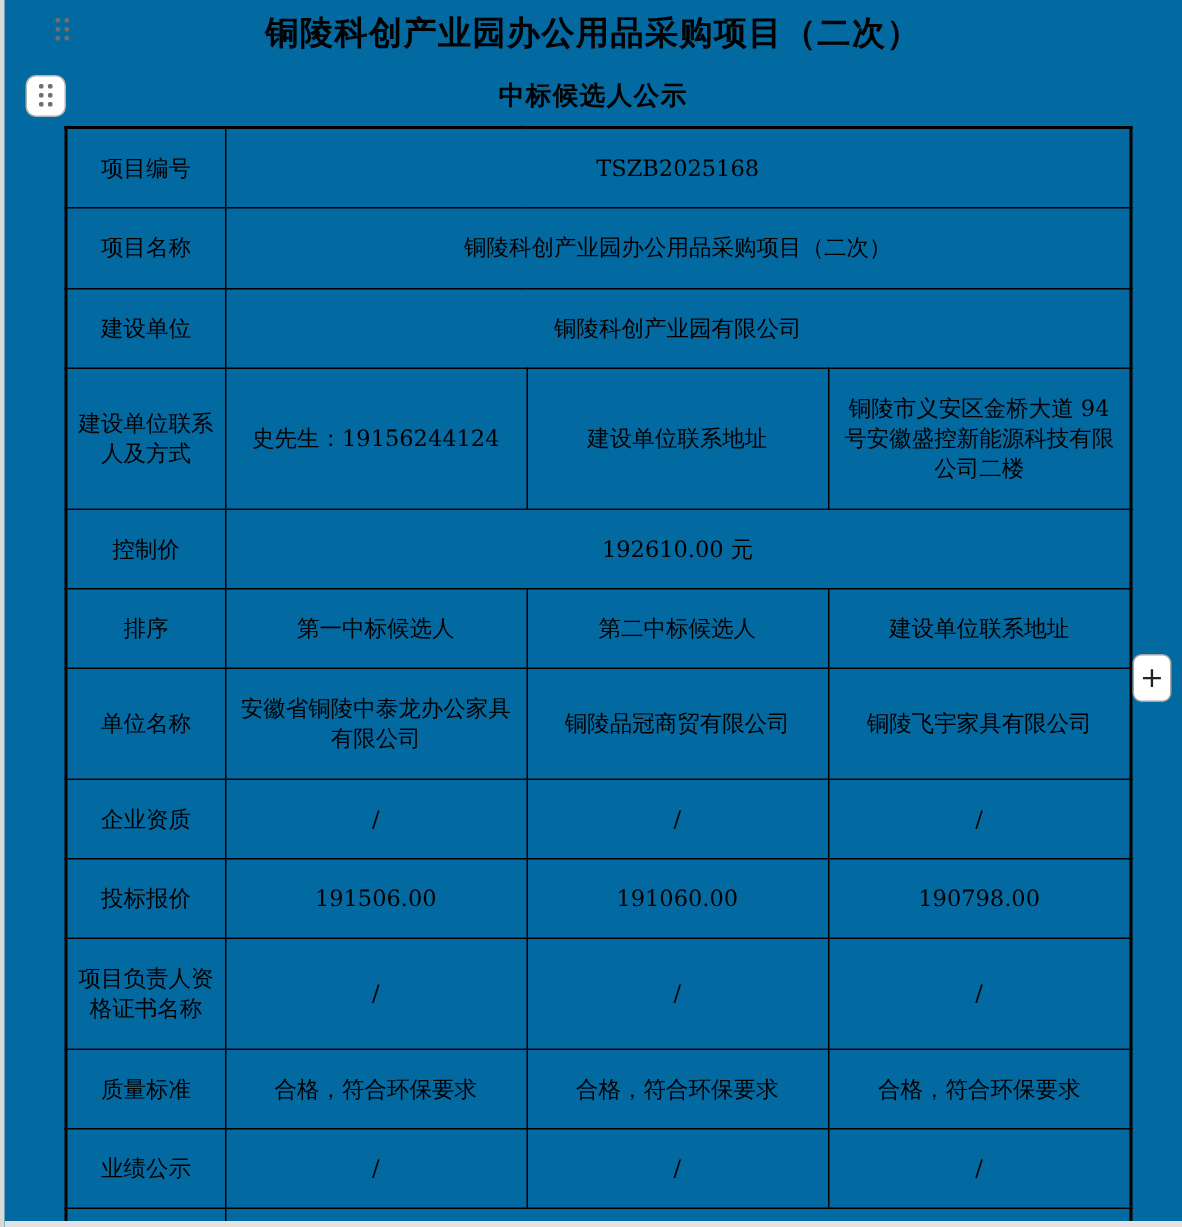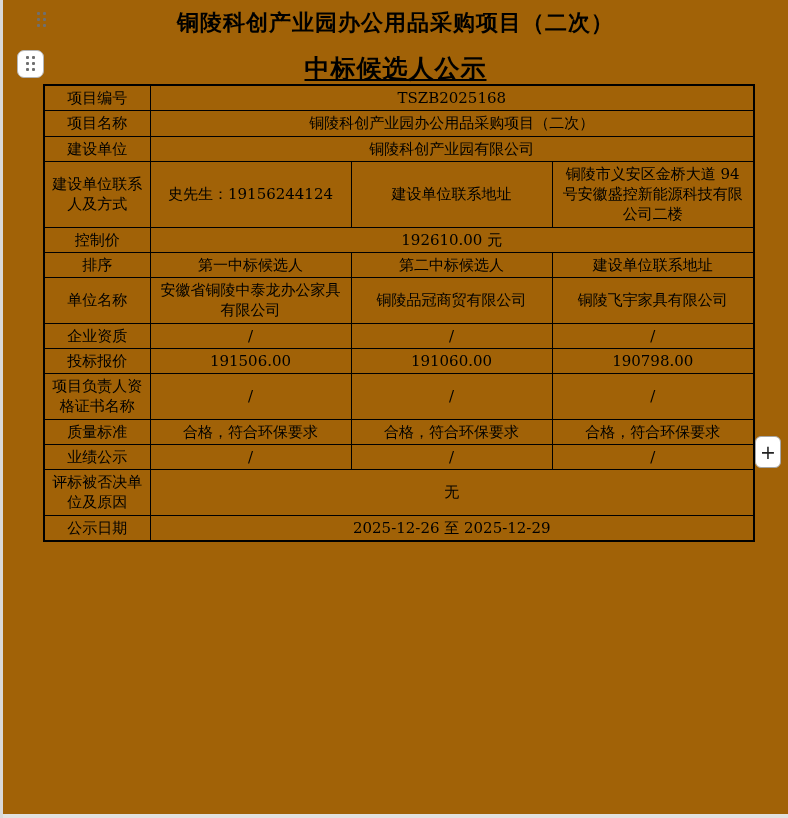--- a/index.html
+++ b/index.html
@@ -3,21 +3,21 @@
 <meta charset="utf-8">
 <style>
   * { box-sizing: border-box; margin: 0; padding: 0; }
   html, body { background: #ffffff; }
   body { font-family: "DejaVu Serif", serif; color: #000; }
 
   .screen {
     position: relative;
     width: 788px;
     height: 818px;
-    background: #a16207;
+    background: #0369a1;
     overflow: hidden;
     border-left: 3px solid #d9d9d9;
   }
   .screen::after {
     content: "";
     position: absolute;
     left: 0; right: 0; bottom: 0;
     height: 4px;
     background: #e2e2e2;
   }
@@ -56,41 +56,40 @@
     margin: 9px 30px 0 30px;
     text-align: center;
     font-size: 22px;
     font-weight: bold;
     letter-spacing: 1px;
     line-height: 1.2;
   }
   .page-subtitle {
     margin: 17px 0 0 0;
     text-align: center;
-    font-size: 25px;
+    font-size: 17px;
     font-weight: bold;
     letter-spacing: 1px;
-    text-decoration: underline;
   }
 
   table.announcement {
     position: absolute;
     left: 40px;
     top: 84px;
     width: 710px;
     border-collapse: collapse;
     table-layout: fixed;
     border: 2px solid #000;
     font-size: 15px;
   }
   table.announcement td {
     border: 1px solid #000;
     text-align: center;
     vertical-align: middle;
-    padding: 2px 4px;
+    padding: 16px 4px;
     line-height: 1.35;
     word-break: break-all;
   }
 
   .plus-btn {
     position: absolute;
     left: 752px;
     top: 436px;
     width: 26px;
     height: 32px;

